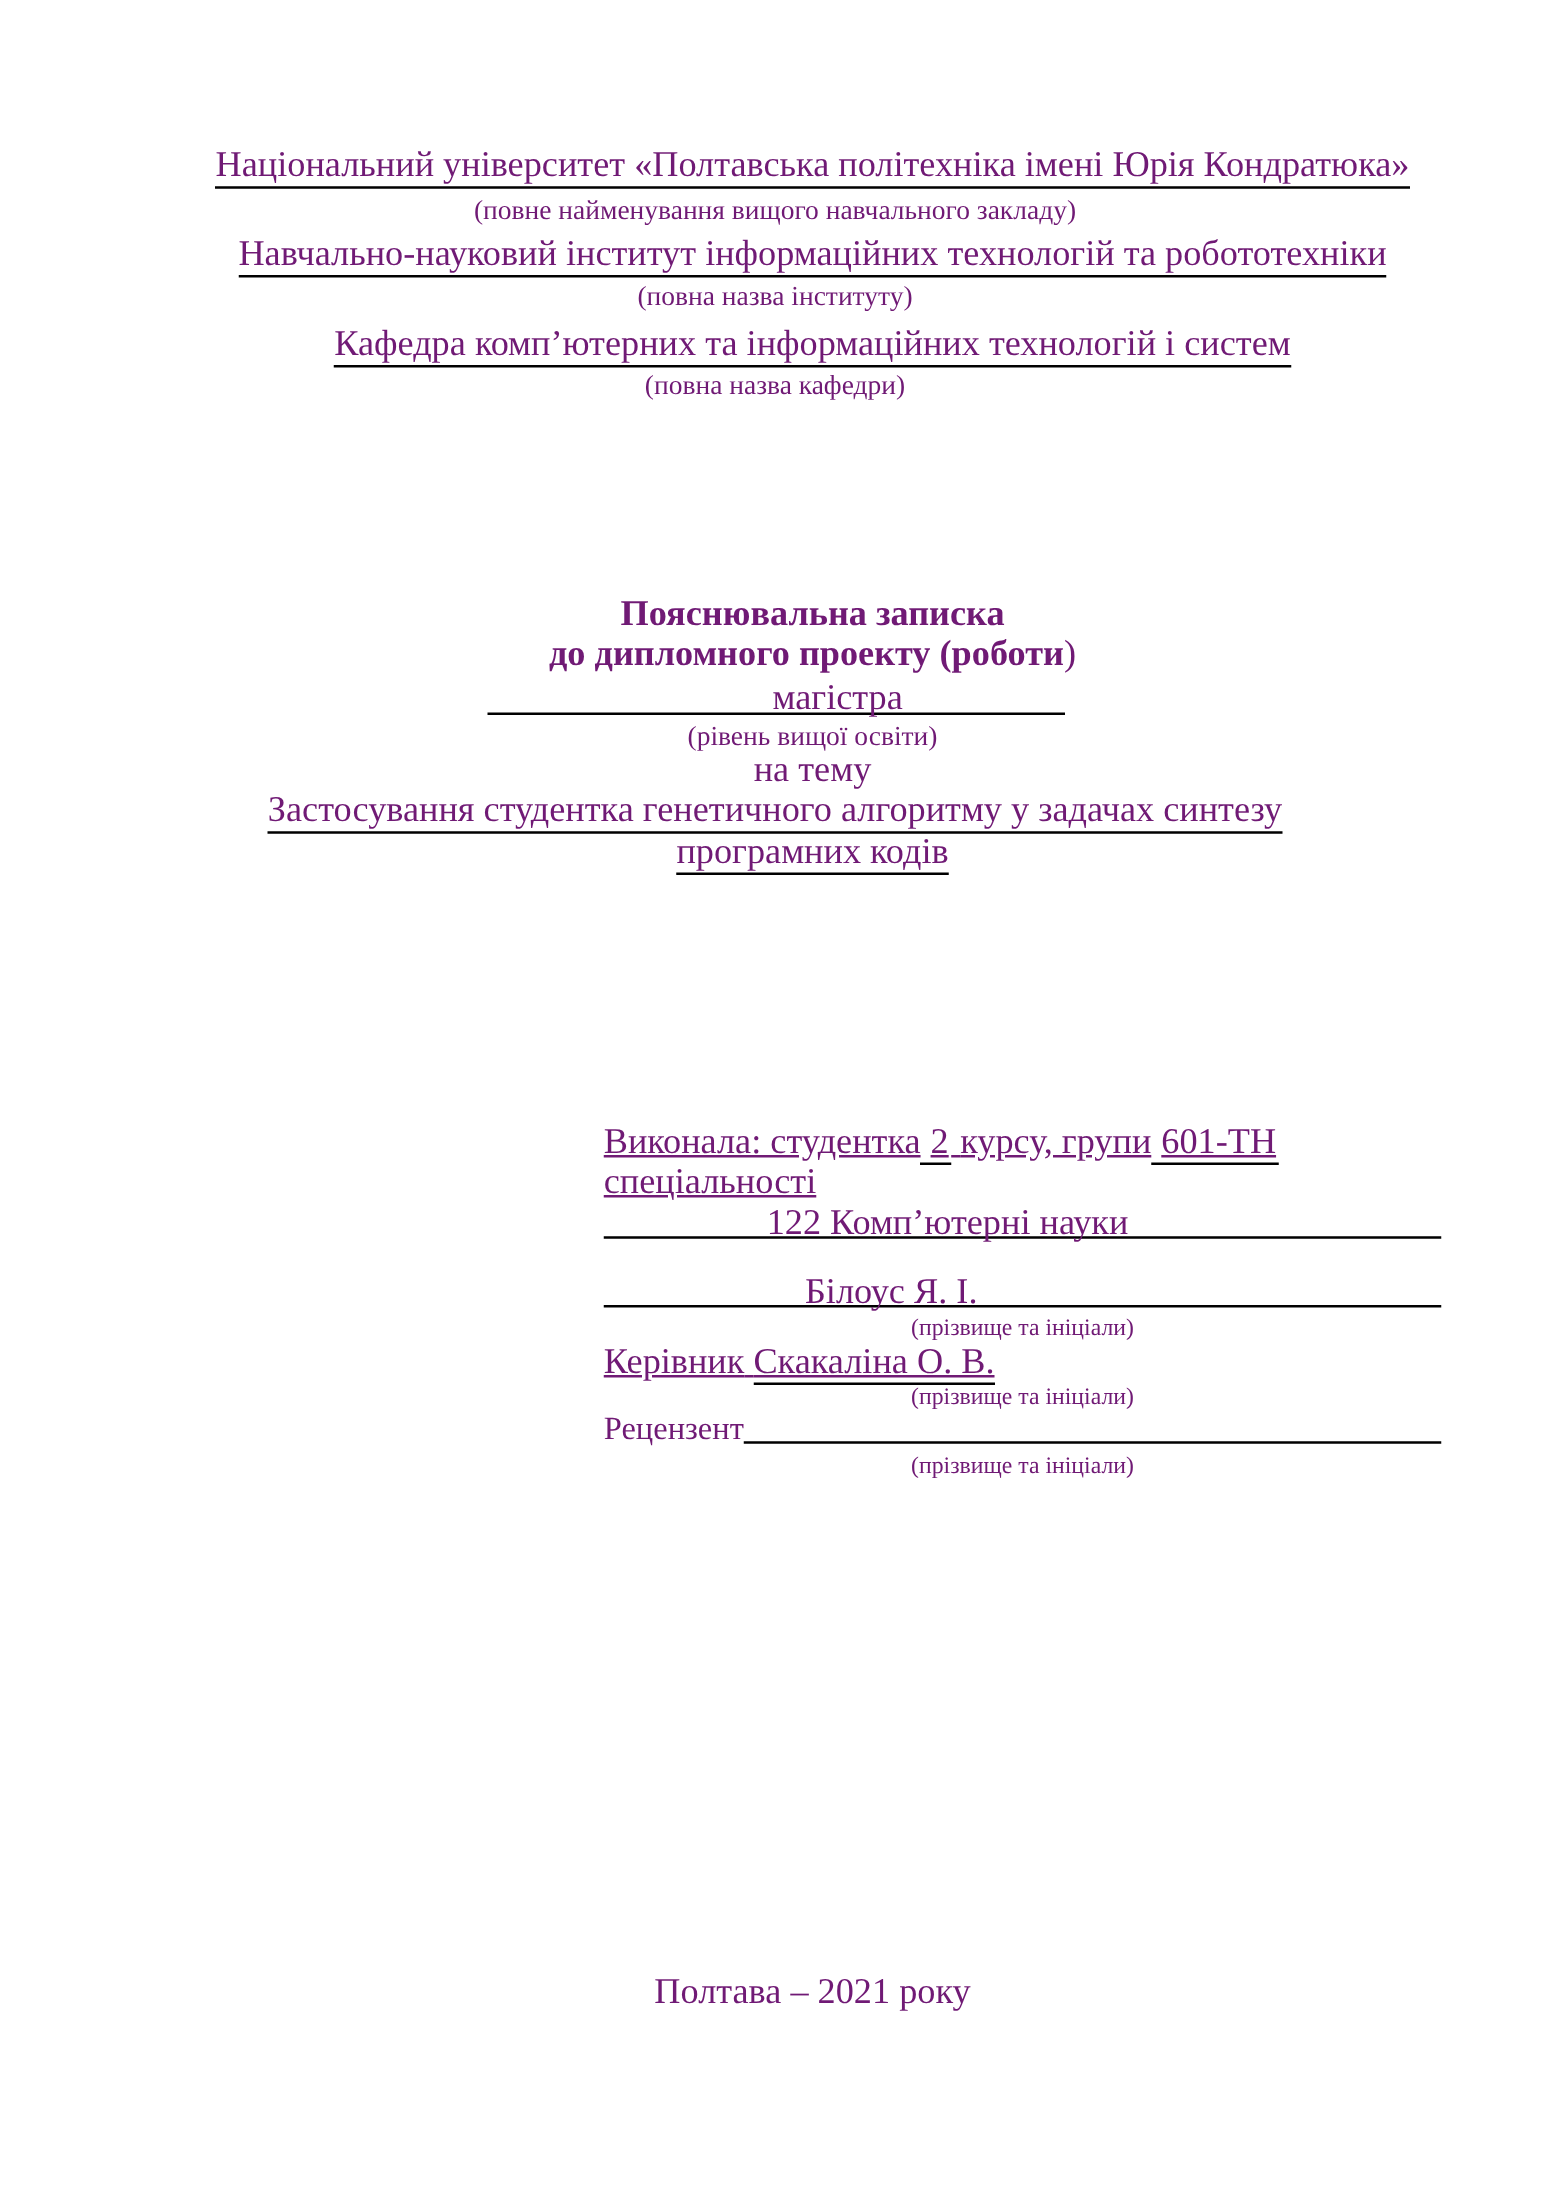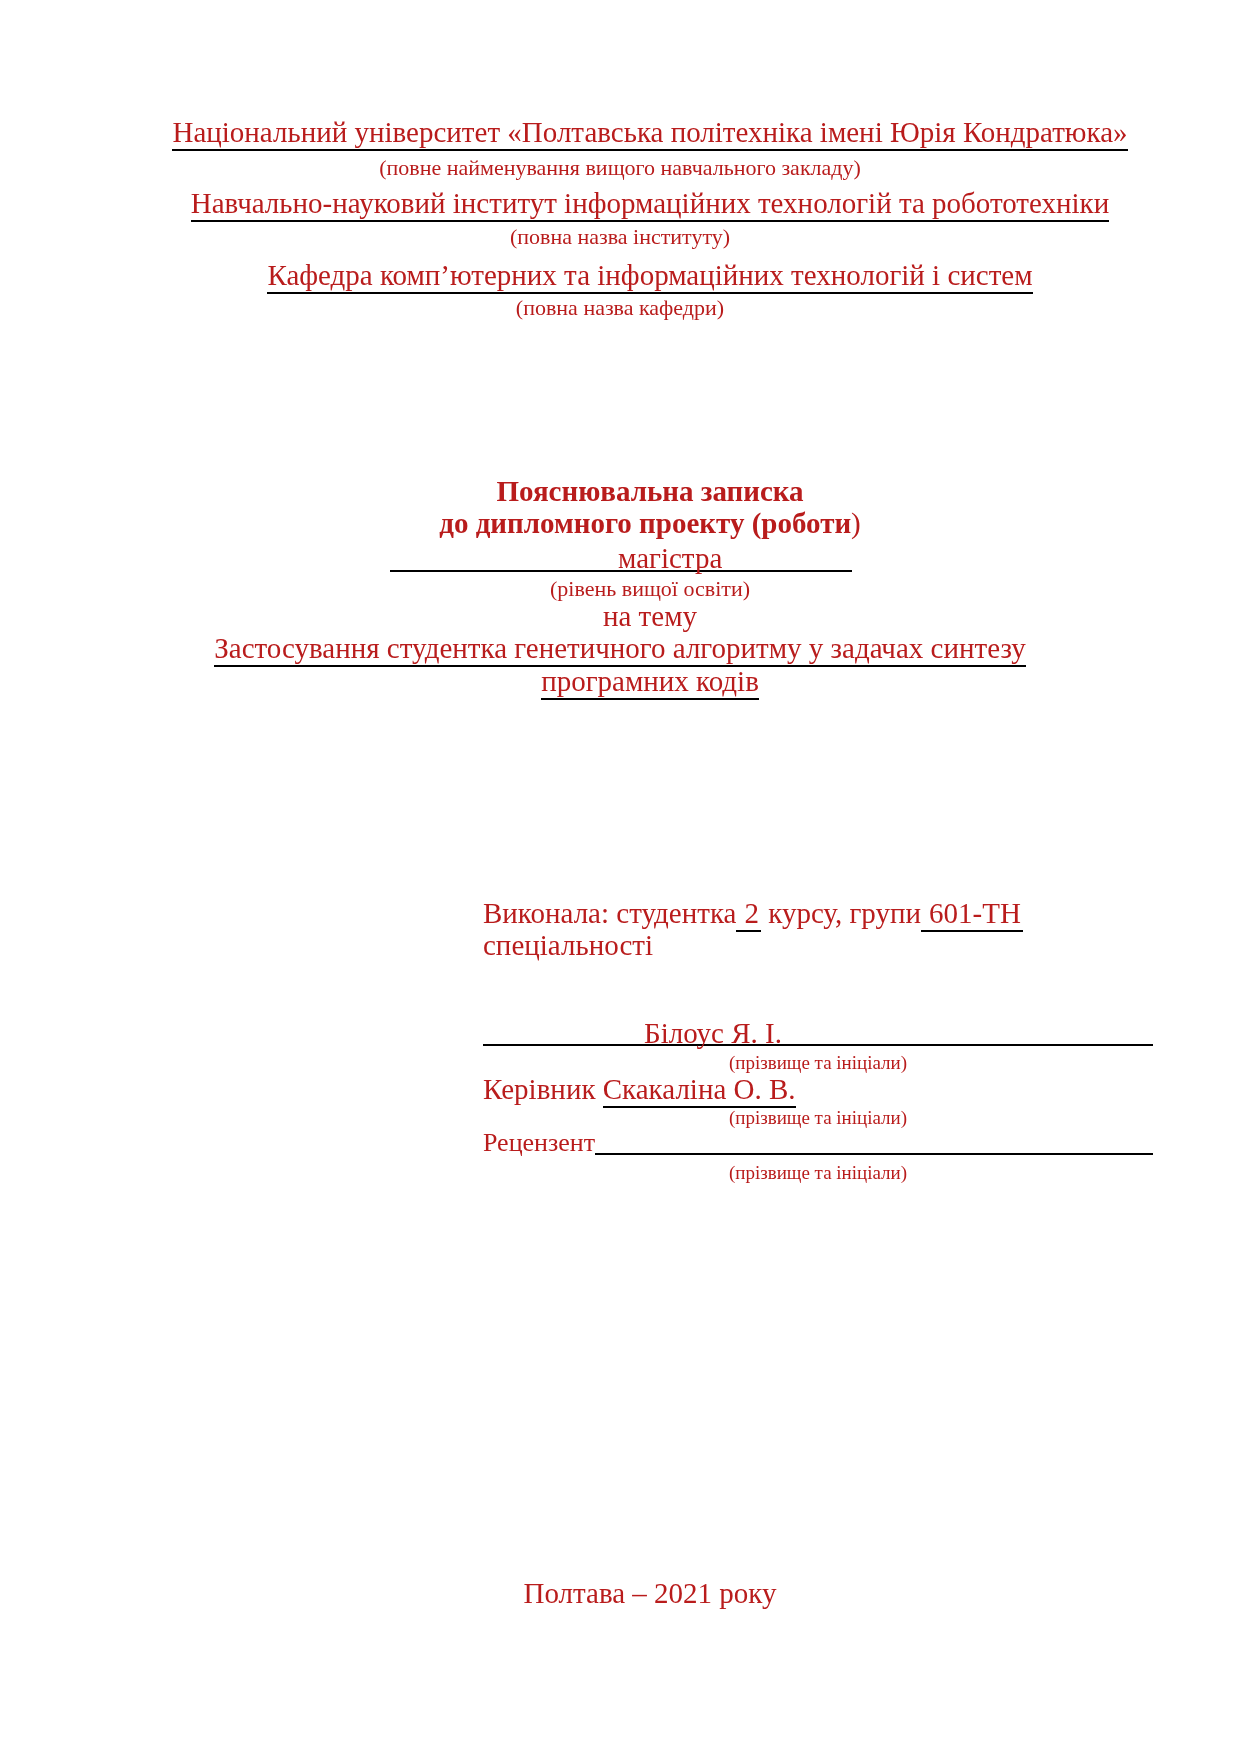--- a/index.html
+++ b/index.html
@@ -1,21 +1,21 @@
 <!DOCTYPE html>
 <html><head>
 <meta charset="utf-8">
 <style>
   html, body { margin: 0; padding: 0; background: #ffffff; }
   .page {
     position: relative;
     width: 1240px;
     height: 1754px;
     background: #ffffff;
-    color: #b91c1c;
+    color: #701a75;
     font-family: "Liberation Serif", "DejaVu Serif", serif;
     overflow: hidden;
   }
   .row { position: absolute; line-height: 1.08; white-space: nowrap; }
   
   .c620 { left: 0; width: 1240px; text-align: center; }
   
   .c650 { left: 60px; width: 1180px; text-align: center; }
   .main { font-size: 29px; }
   .bold { font-weight: bold; }
@@ -42,21 +42,21 @@
     box-sizing: border-box;
     white-space: nowrap;
   }
   .sig-caption {
     position: absolute;
     left: 483px; width: 670px;
     text-align: center;
     font-size: 19px;
     white-space: nowrap;
   }
-  .left-col { left: 483px; text-align: center; }
+  .left-col { left: 483px; text-align: center; text-decoration: underline; }
 
   .rev-row {
     position: absolute;
     left: 483px; top: 1129px; width: 670px;
     display: flex; align-items: stretch;
     font-size: 26px; line-height: 1.08;
   }
   .rev-row .fill { flex: 1; border-bottom: 2px solid #000; margin-bottom: 2px; }
 </style>
 </head>
@@ -81,20 +81,21 @@
   </div>
   <div class="row c650 cap" style="top:577px">(рівень вищої освіти)</div>
 
   <div class="row c650 main" style="top:601px">на тему</div>
   <div class="row c620 main" style="top:633px"><span class="u">Застосування студентка генетичного алгоритму у задачах синтезу</span></div>
   <div class="row c650 main" style="top:666px"><span class="u">програмних кодів</span></div>
 
   <div class="row left-col main" style="top:898px"><span>Виконала: студентка</span><span class="u u-pad">2</span><span>&nbsp;</span><span>курсу, групи</span><span class="u u-pad">601-ТН</span></div>
   <div class="row left-col main" style="top:930px">спеціальності</div>
 
+  <div class="sigline" style="top:962px; padding-right:120px;"><span>122 Комп’ютерні науки</span></div>
 
   <div class="sigline" style="top:1017px; padding-right:210px;"><span>Білоус Я. І.</span></div>
   <div class="sig-caption" style="top:1052px">(прізвище та ініціали)</div>
 
   <div class="row left-col main" style="top:1074px"><span>Керівник</span><span>&nbsp;</span><span class="u">Скакаліна О. В.</span></div>
   <div class="sig-caption" style="top:1107px">(прізвище та ініціали)</div>
 
   <div class="rev-row">
       <span>Рецензент</span>
       <span class="fill"></span>

